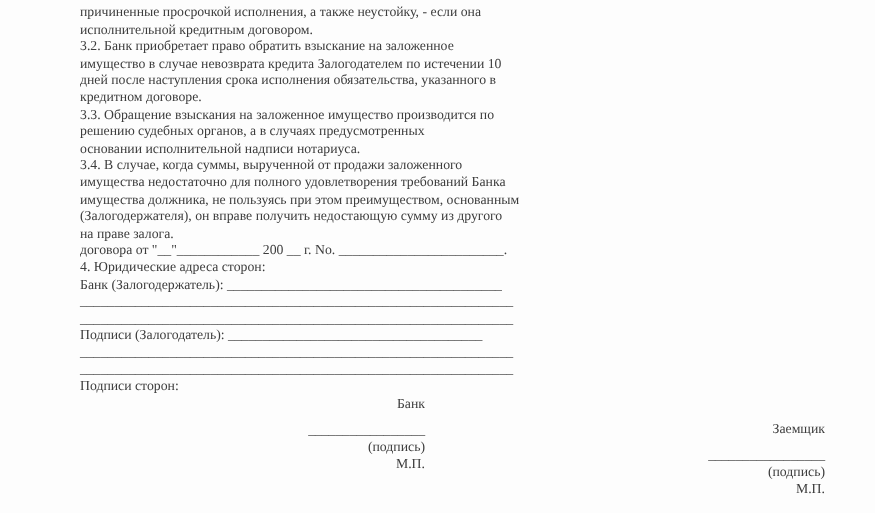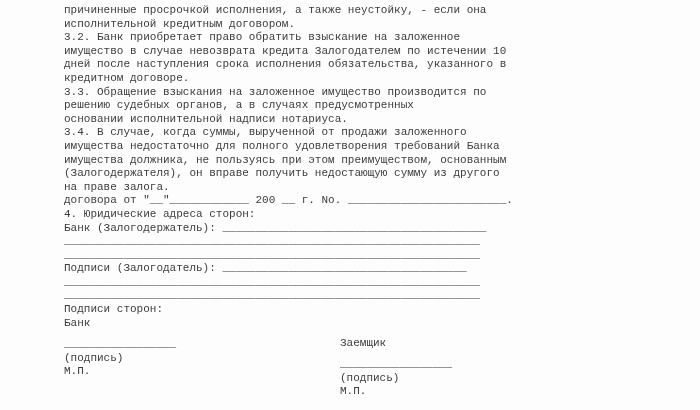--- a/index.html
+++ b/index.html
@@ -10,35 +10,36 @@
     width: 700px;
     height: 410px;
     background: #fdfdfd;
     overflow: hidden;
   }
   .page {
     box-sizing: border-box;
     width: 700px;
     height: 410px;
     padding: 4px 40px 0 64px;
-    font-family: Liberation Mono, monospace;
+    font-family: Liberation Serif, serif;
     font-size: 11px;
     line-height: 13.6px;
     color: #3c3c3c;
     -webkit-font-smoothing: antialiased;
   }
   .line {
     height: 13.6px;
     white-space: pre;
     overflow: visible;
   }
   .sig-row {
     display: flex;
     height: 13.6px;
     white-space: pre;
+    text-align: right;
   }
   .sig-row.sig-lines {
     margin-top: 8px;
   }
   .sig-cell-left {
     width: 276px;
     flex: 0 0 276px;
   }
   .sig-cell-right {
     flex: 1 1 auto;

